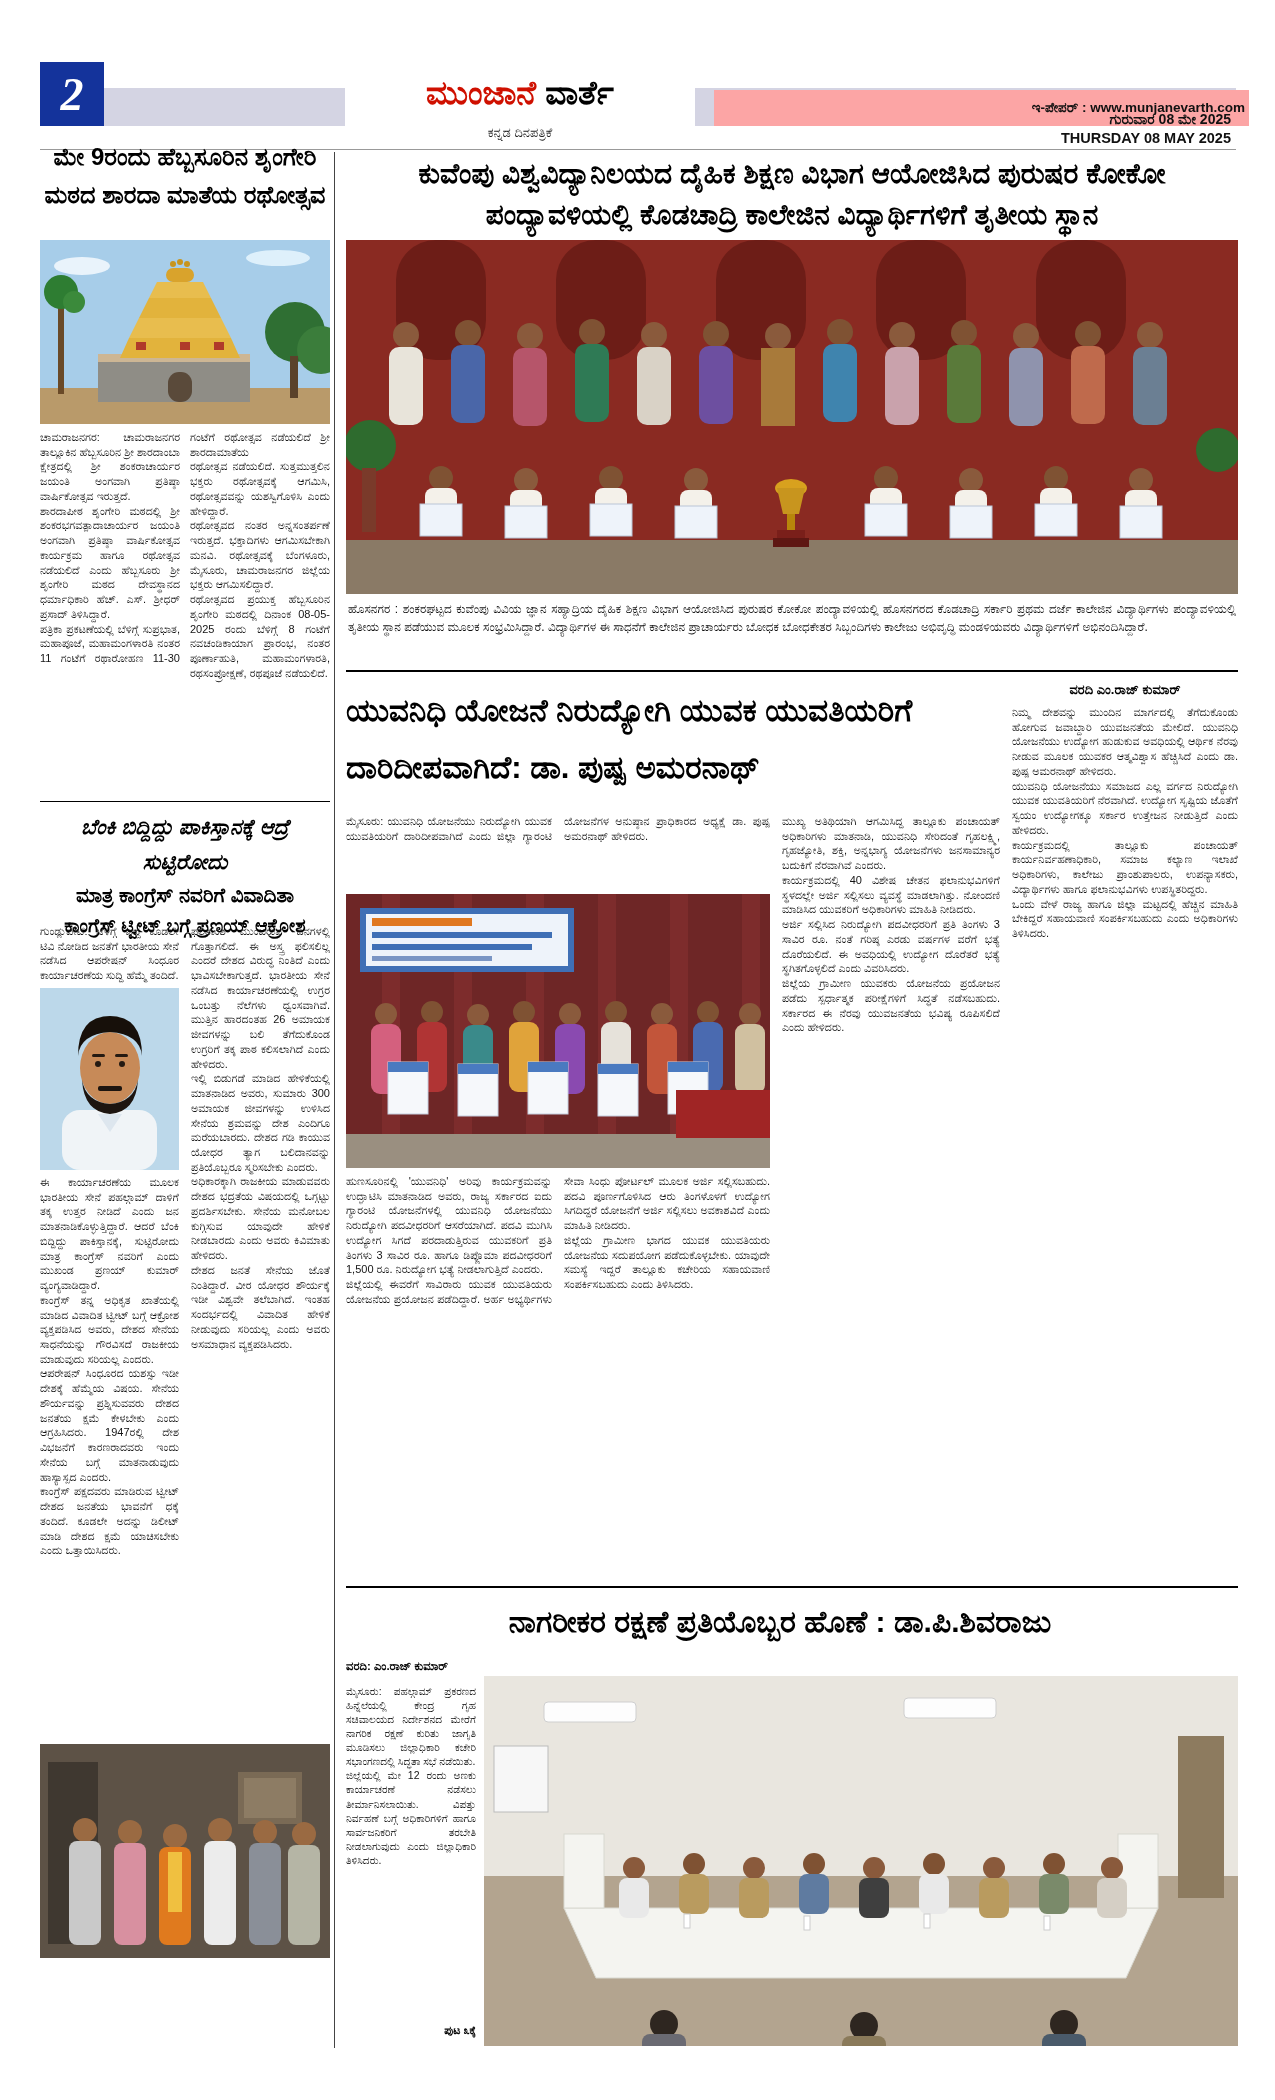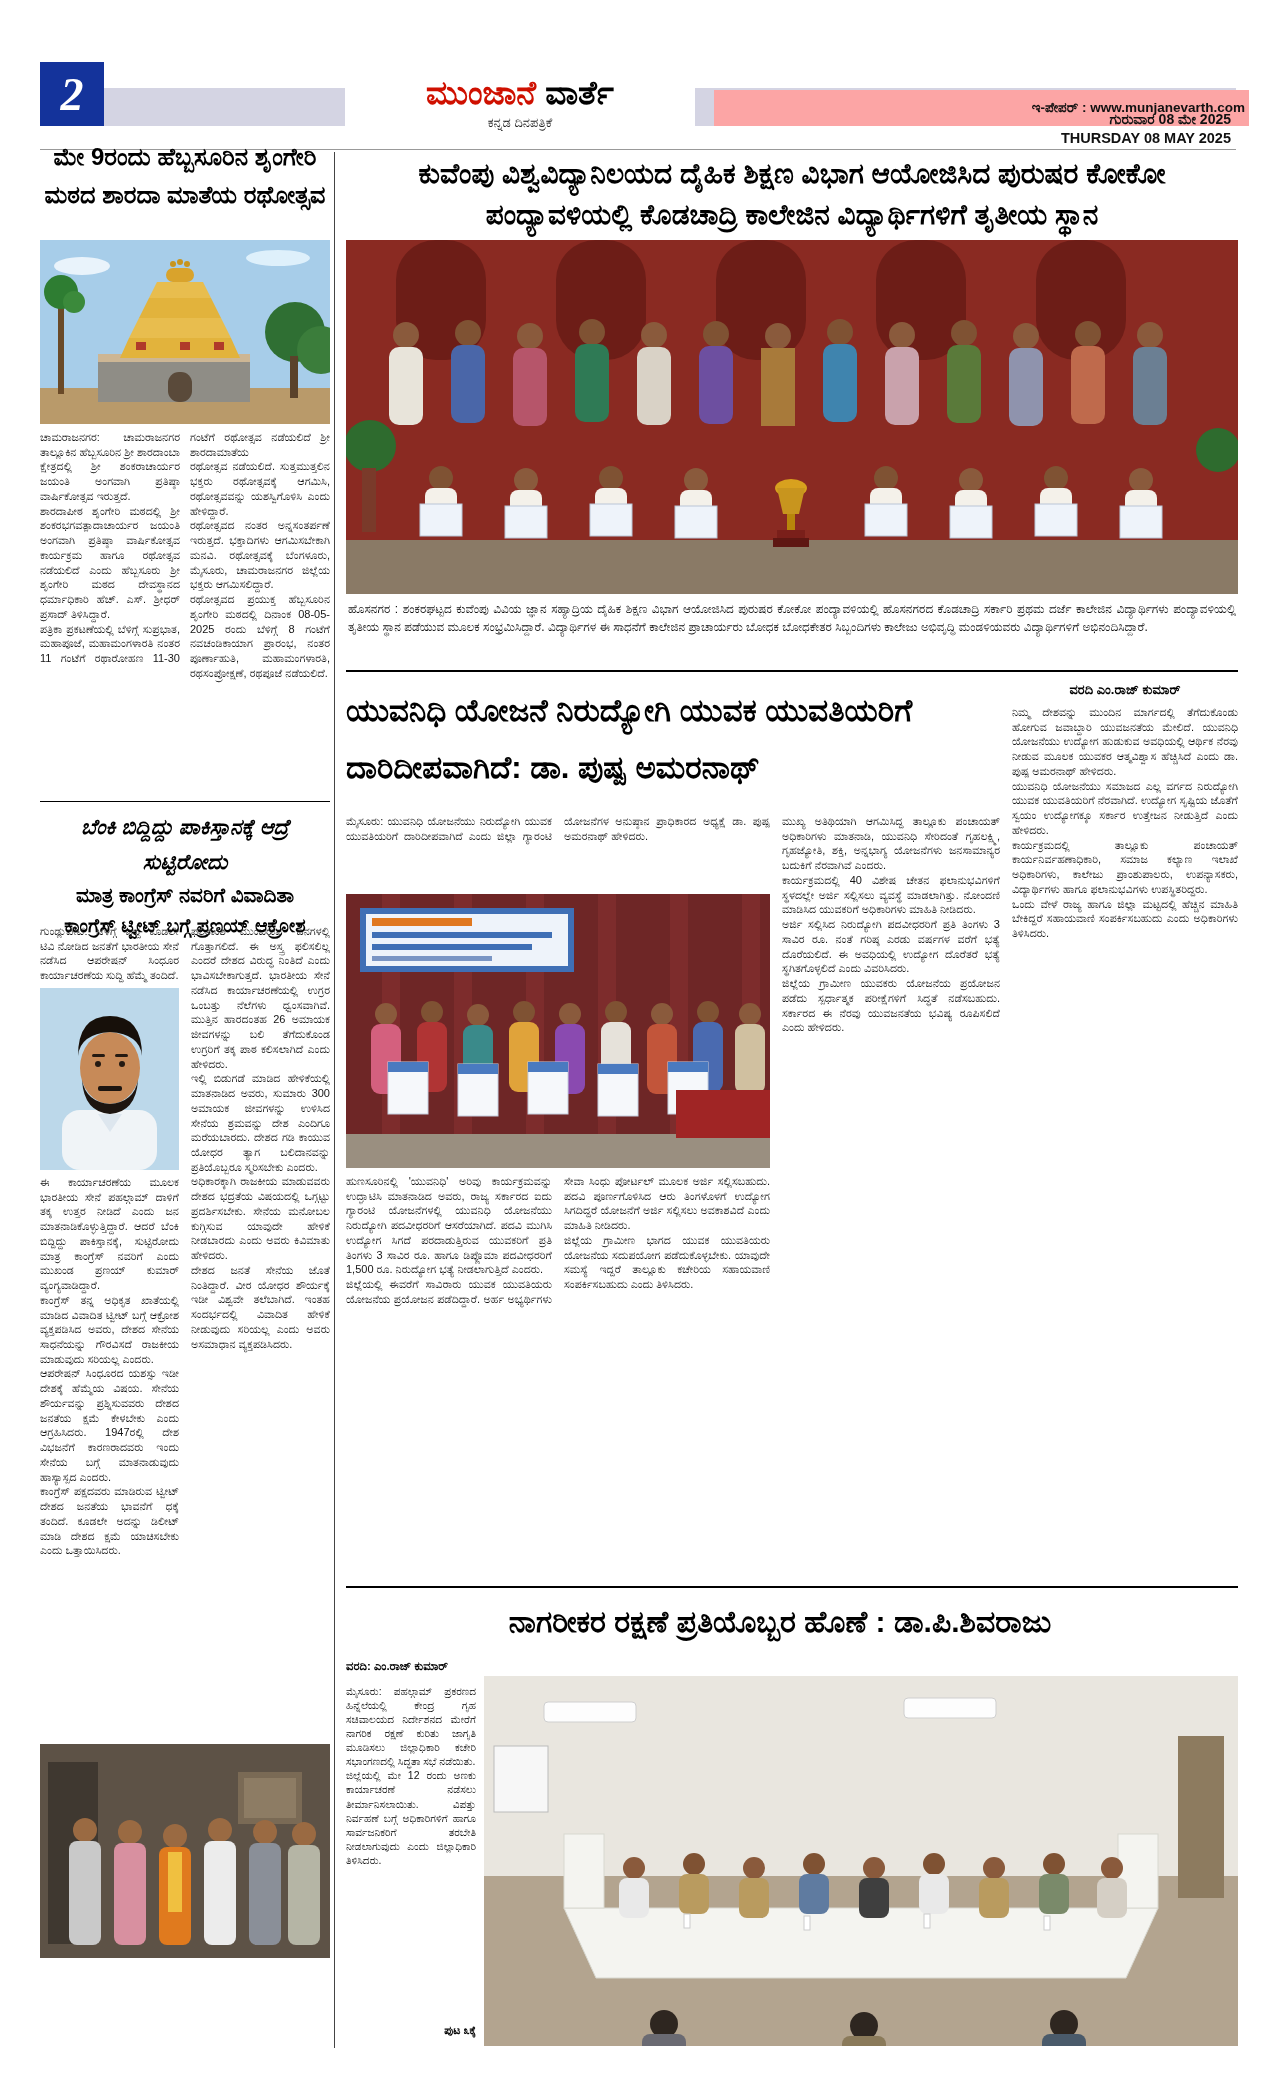--- a/index.html
+++ b/index.html
@@ -21,21 +21,21 @@
   <div class="abs" style="left:40px;top:88px;width:1196px;height:38px;background:#d4d4e3;"></div>
 
   <div class="abs" style="left:40px;top:62px;width:64px;height:64px;background:#14339b;display:flex;align-items:center;justify-content:center;">
     <span style="color:#fff;font:italic bold 46px 'Liberation Serif',serif;">2</span>
   </div>
 
   <div class="abs center" style="left:345px;top:74px;width:350px;height:78px;background:#fff;">
     <div style="font-size:33px;font-weight:bold;line-height:1.15;white-space:nowrap;">
       <span style="color:#cf1000;">ಮುಂಜಾನೆ</span><span style="color:#000;"> ವಾರ್ತೆ</span>
     </div>
-    <div style="font-size:13px;margin-top:3px;color:#222;">ಕನ್ನಡ ದಿನಪತ್ರಿಕೆ</div>
+    <div style="font-size:13px;margin-top:13px;color:#222;">ಕನ್ನಡ ದಿನಪತ್ರಿಕೆ</div>
   </div>
 
   <div class="abs" style="left:700px;top:90px;width:531px;height:36px;background:#fca5a5;display:flex;align-items:center;justify-content:flex-end;font-size:13.5px;font-weight:bold;padding-right:4px;margin-left:14px;">ಇ-ಪೇಪರ್ : www.munjanevarth.com</div>
   <div class="abs" style="left:700px;top:111px;width:531px;text-align:right;font-size:14px;font-weight:bold;padding-right:4px;">ಗುರುವಾರ 08 ಮೇ 2025</div>
   <div class="abs" style="left:700px;top:130px;width:531px;text-align:right;font-size:14.5px;font-weight:bold;padding-right:4px;">THURSDAY 08 MAY 2025</div>
 
   <div class="abs rule" style="left:40px;top:149px;width:1196px;height:1px;background:#999;"></div>
   <div class="abs rule" style="left:334px;top:152px;width:1px;height:1896px;background:#444;"></div>
 
   <div class="abs hl center" style="left:40px;top:138px;width:290px;height:82px;font-size:24px;line-height:1.6;">ಮೇ 9ರಂದು ಹೆಬ್ಬಸೂರಿನ ಶೃಂಗೇರಿ ಮಠದ ಶಾರದಾ ಮಾತೆಯ ರಥೋತ್ಸವ</div>

